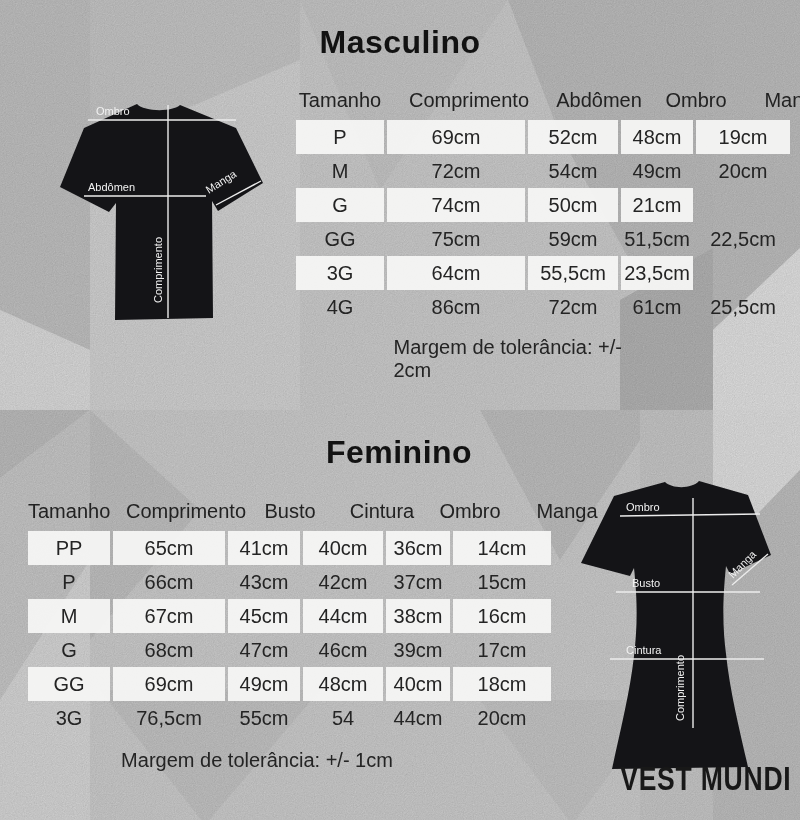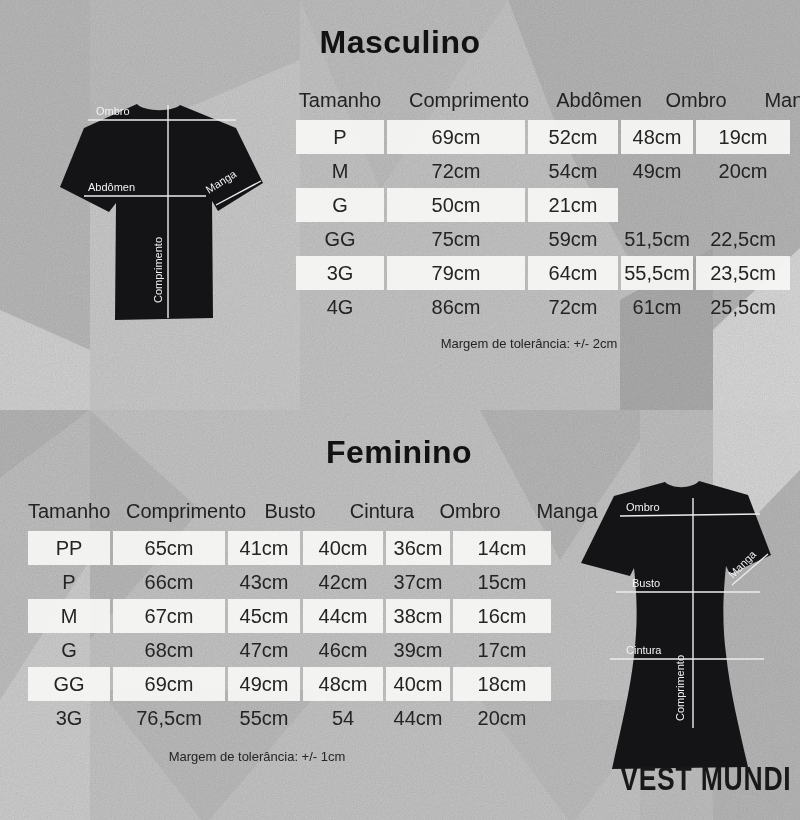--- a/index.html
+++ b/index.html
@@ -16,21 +16,21 @@
   #masc-table{left:296px;top:86px;--cols:88px 138px 90px 72px 94px;}
   #fem-table{left:28px;top:497px;--cols:82px 112px 72px 80px 64px 98px;}
 
   .thead{display:grid;grid-template-columns:var(--cols);column-gap:16px;
     font-size:20px;color:#222;height:28px;line-height:28px;margin-bottom:6px;}
   .thead .tcell{text-align:center;}
   .trow{display:grid;grid-template-columns:var(--cols);column-gap:3px;height:34px;}
   .trow .tcell{text-align:center;line-height:34px;font-size:20px;color:#242424;}
   .trow.light .tcell{background:rgba(246,246,244,0.95);}
 
-  .tolerance{position:absolute;font-size:13px;color:#242424;z-index:3;transform:translateX(-50%);}
+  .tolerance{position:absolute;font-size:20px;color:#242424;z-index:3;transform:translateX(-50%);}
   #masc-tolerance{left:529px;top:336px;}
   #fem-tolerance{left:257px;top:749px;}
 
   .shirt{position:absolute;z-index:2;}
   #masc-shirt{left:26px;top:84px;}
   #fem-shirt{left:572px;top:470px;}
   .measure-label{fill:#f2f2f2;font-family:"Liberation Sans",sans-serif;font-size:11px;}
   .measure-line{stroke:#ececec;stroke-width:1.4;}
 
   #brand{position:absolute;left:596px;top:762px;width:196px;text-align:left;z-index:3;color:#181818;}
@@ -93,33 +93,33 @@
         </div>
         <div class="trow">
           <div class="tcell">M</div>
           <div class="tcell">72cm</div>
           <div class="tcell">54cm</div>
           <div class="tcell">49cm</div>
           <div class="tcell">20cm</div>
         </div>
         <div class="trow light">
           <div class="tcell">G</div>
+          <div class="tcell">74cm</div>
           <div class="tcell">50cm</div>
           <div class="tcell">21cm</div>
         </div>
         <div class="trow">
           <div class="tcell">GG</div>
           <div class="tcell">75cm</div>
           <div class="tcell">59cm</div>
           <div class="tcell">51,5cm</div>
           <div class="tcell">22,5cm</div>
         </div>
         <div class="trow light">
           <div class="tcell">3G</div>
-          <div class="tcell">79cm</div>
           <div class="tcell">64cm</div>
           <div class="tcell">55,5cm</div>
           <div class="tcell">23,5cm</div>
         </div>
         <div class="trow">
           <div class="tcell">4G</div>
           <div class="tcell">86cm</div>
           <div class="tcell">72cm</div>
           <div class="tcell">61cm</div>
           <div class="tcell">25,5cm</div>

